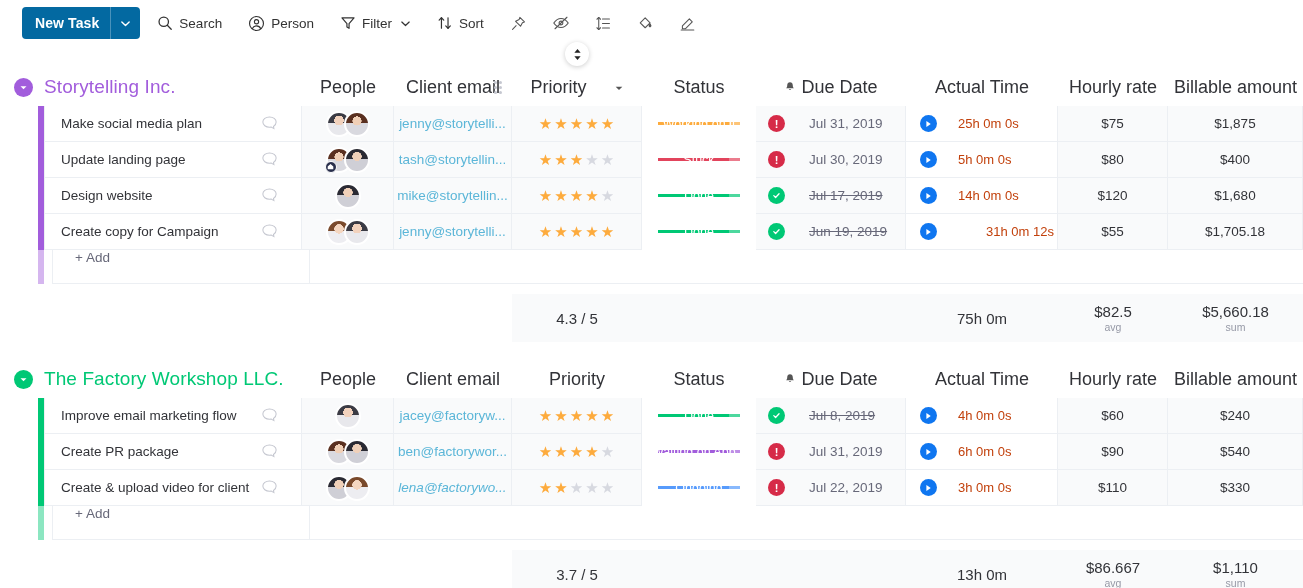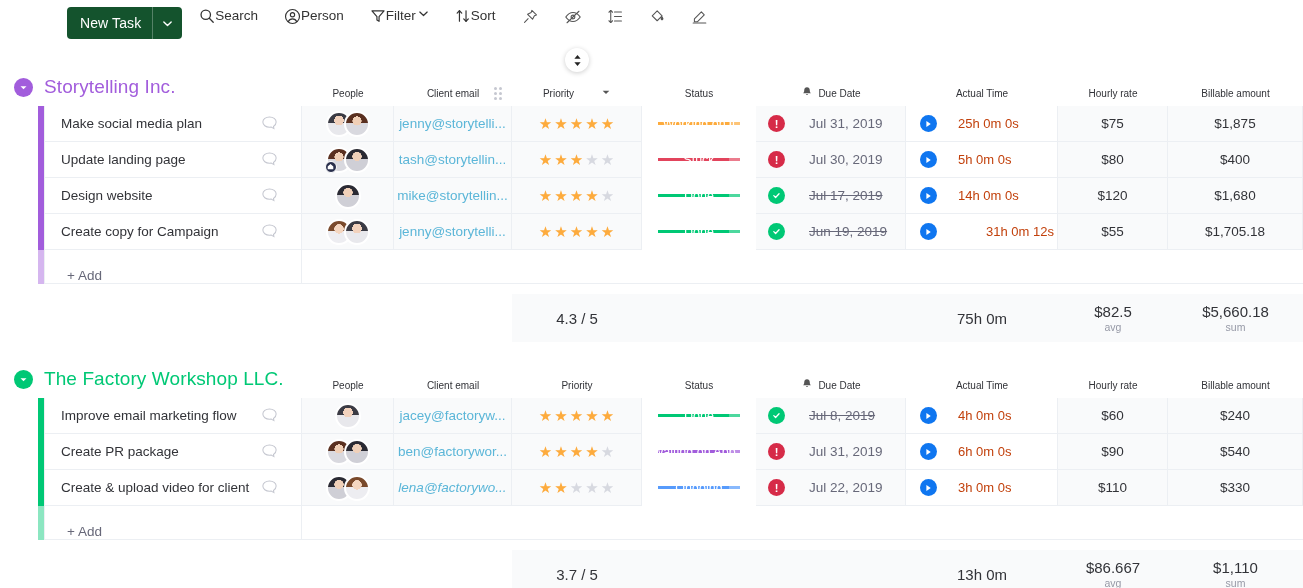--- a/index.html
+++ b/index.html
@@ -14,38 +14,38 @@
   
   .toolbar {
     height: 46px;
     display: flex;
     align-items: center;
     padding: 0 0 0 22px;
     gap: 0;
   }
   .new-task {
     height: 32px;
-    background: #14532d;
+    background: #0369a1;
     color: #fff;
     border-radius: 4px;
     display: flex;
     align-items: center;
     font-size: 14px;
-    font-weight: 400;
+    font-weight: 700;
     cursor: pointer;
     overflow: hidden;
-    margin-left: 45px;
   }
   .new-task .nt-label { padding: 0 11px 0 13px; letter-spacing: .1px; }
   .new-task .nt-div { width: 1px; height: 32px; background: rgba(255,255,255,.28); }
   .new-task .nt-caret { padding: 0 9px; display:flex; align-items:center; }
 
   .tb-item {
     display: flex;
-    align-items: flex-start;
+    align-items: center;
+    gap: 6px;
     height: 30px;
     padding: 0 9px;
     margin-left: 8px;
     font-size: 13.5px;
     color: #333333;
     border-radius: 4px;
     cursor: pointer;
     white-space: nowrap;
   }
   .tb-item:first-of-type { margin-left: 18px; }
@@ -78,25 +78,25 @@
     font-weight: 400;
     letter-spacing: .1px;
     cursor: text;
     white-space: nowrap;
   }
 
   
   .col-headers {
     position: absolute;
     left: 302px;
-    top: 6px;
+    top: 0;
     height: 38px;
     display: flex;
     align-items: center;
-    font-size: 10px;
+    font-size: 18px;
     color: #323338;
   }
   .ch {
     display: flex;
     align-items: center;
     justify-content: center;
     height: 38px;
     gap: 5px;
     cursor: pointer;
     position: relative;
@@ -211,25 +211,25 @@
   .play { width: 17px; height: 17px; border-radius: 50%; background: #0f76f0; flex:none;
           display:flex; align-items:center; justify-content:center; cursor: pointer; }
   .time-txt { margin-left: 21px; color: #c2410c; font-size: 13px; white-space: nowrap; }
 
   .money { color: #323338; font-size: 13.5px; }
 
   .add-row { display: flex; align-items: stretch; height: 34px; }
   .add-color { width: 6px; flex: none; margin-left: 38px; }
   .add-cell {
     flex: none;
-    display: flex; align-items: flex-end;
+    display: flex; align-items: flex-start;
     padding-left: 22px;
     font-size: 13.5px; color: #676879;
     border: 1px solid #eceff3; border-top: none;
-    background: #fff; cursor: pointer;
+    background: #fff; cursor: pointer; margin-left: 8px;
   }
   .add-tail { border-bottom: 1px solid #eceff3; height: 34px; }
 
   
   .summary { display: flex; height: 48px; margin-top: 10px; }
   .sum-cell {
     display: flex; flex-direction: column;
     align-items: center; justify-content: center;
     background: #f9fafb;
     height: 48px;

